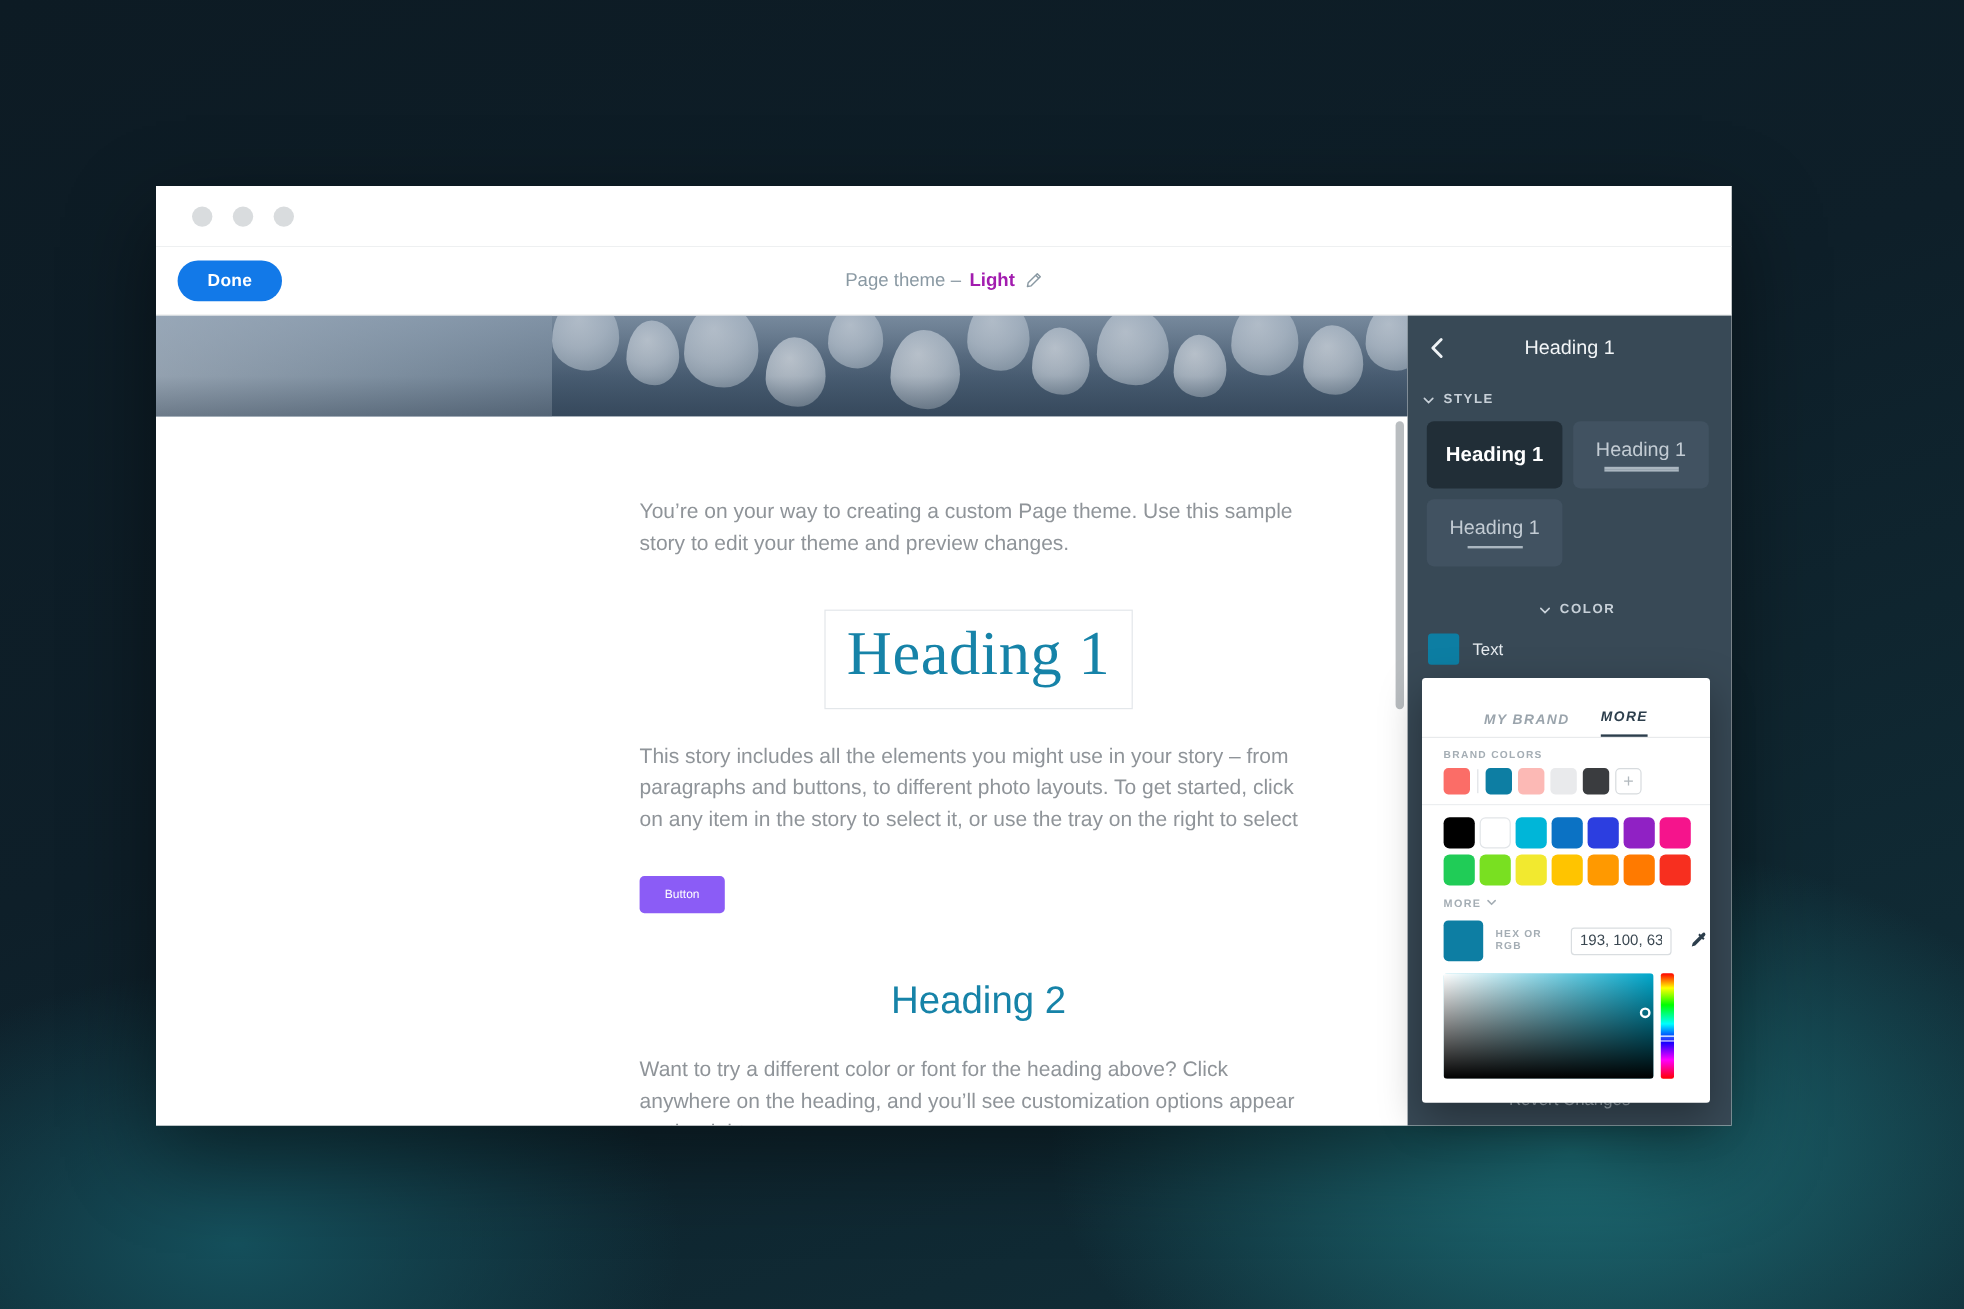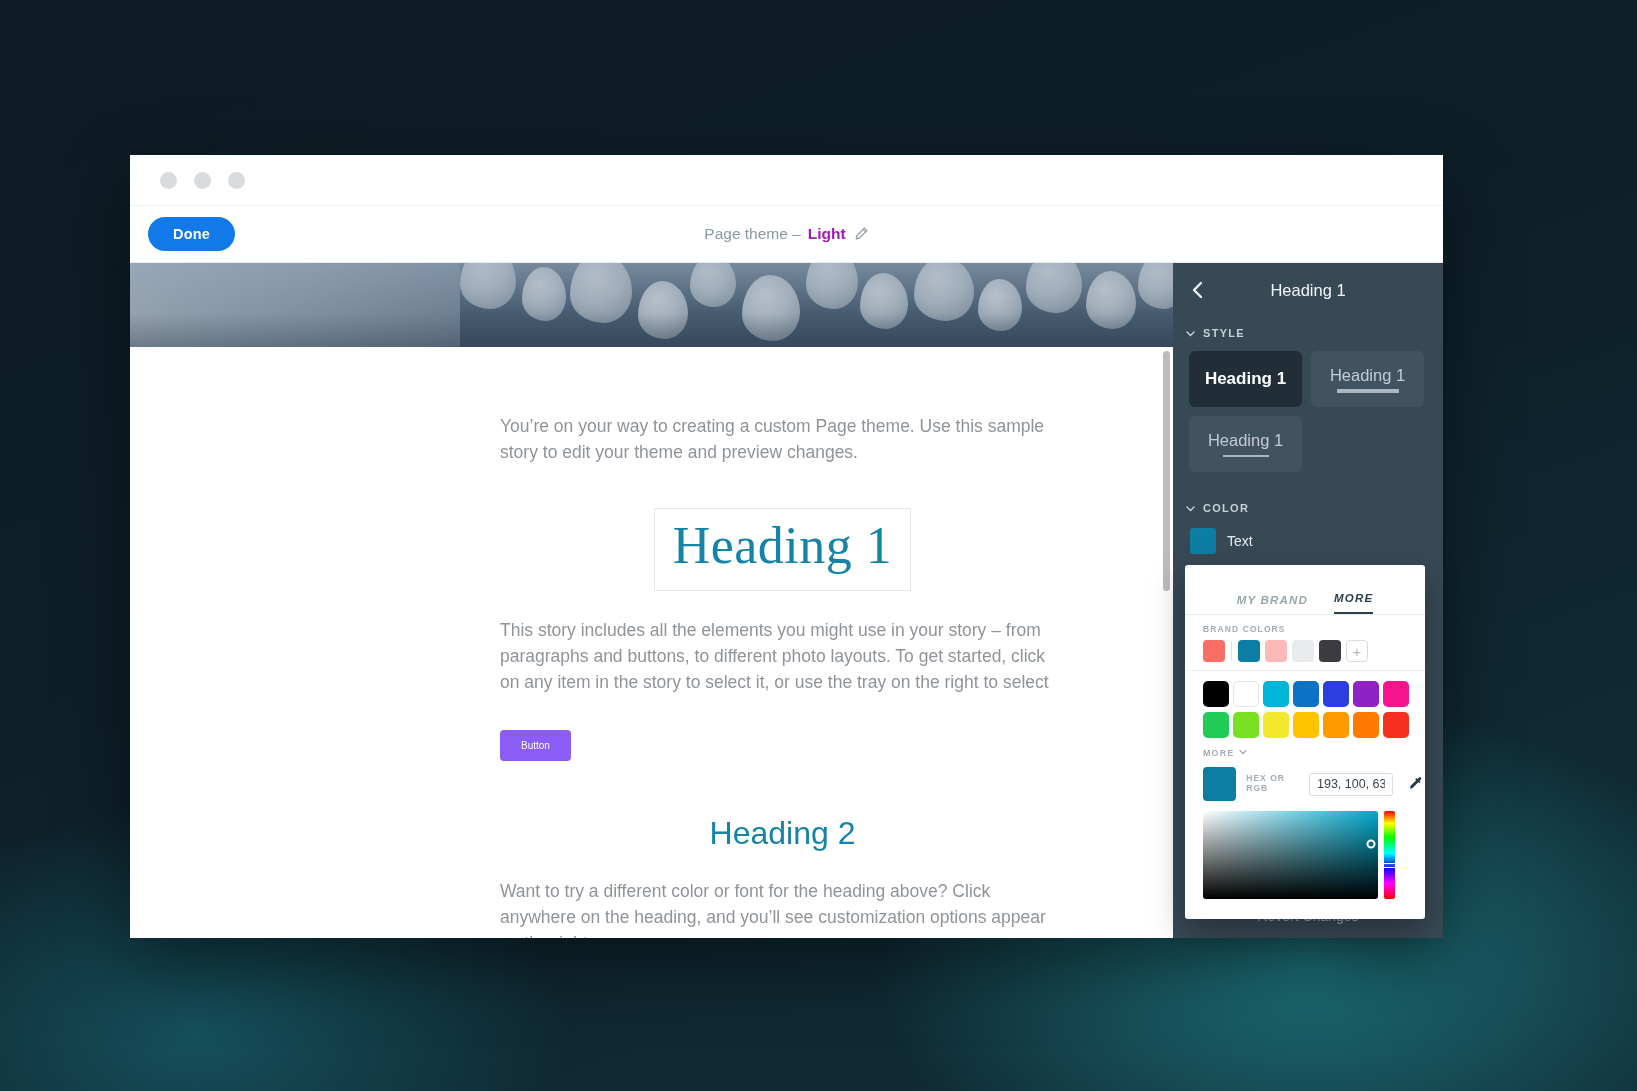--- a/index.html
+++ b/index.html
@@ -87,21 +87,22 @@
   }
 
   
   .vscroll {
     position: absolute; right: 3px; top: 88px;
     width: 7px; height: 240px; border-radius: 4px;
     background: #b9bdc0;
   }
 
   .story {
-    padding: 66px 0 0 0;
+    padding: 66px 0 0 17px;
+    margin-left: 16px;
   }
   .story-inner { width: 560px; margin: 0 auto 0 370px; }
 
   .para {
     color: #8f9499; font-size: 17.5px; line-height: 26px;
     font-family: "Liberation Sans", sans-serif;
     width: 560px;
   }
 
   .h1-wrap {
@@ -371,21 +372,21 @@
         <div class="style-tile">
           <span class="st-b">Heading 1</span>
           <span class="dbl-rule"></span>
         </div>
         <div class="style-tile">
           <span class="st-c">Heading 1</span>
           <span class="sgl-rule"></span>
         </div>
       </div>
 
-      <div class="section-head" style="margin-top:14px;">
+      <div class="section-head" style="margin-top:14px;justify-content:center;">
         <span class="chev">
           <svg viewBox="0 0 11 11" width="11" height="11">
             <path d="M2 4 L5.5 7.5 L9 4" fill="none" stroke="#c7d0d8" stroke-width="1.4" stroke-linecap="round"></path>
           </svg>
         </span>
         <span>COLOR</span>
       </div>
 
       <div class="color-row">
         <span class="color-chip"></span>

